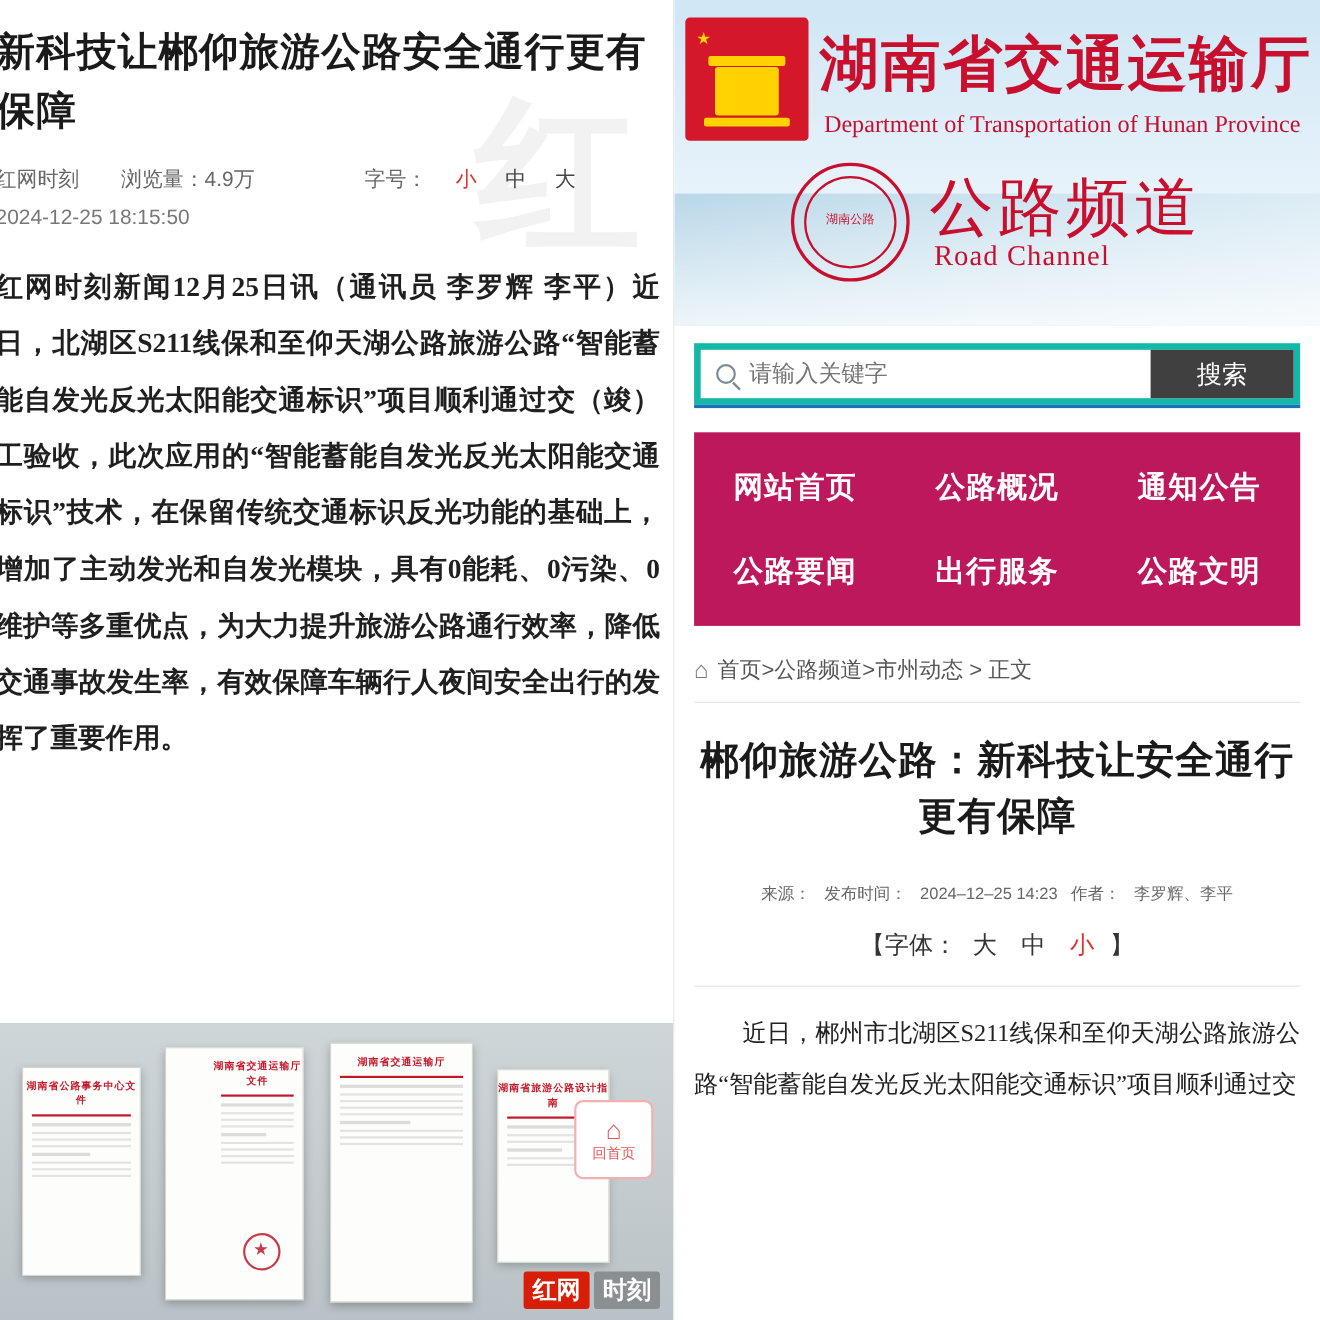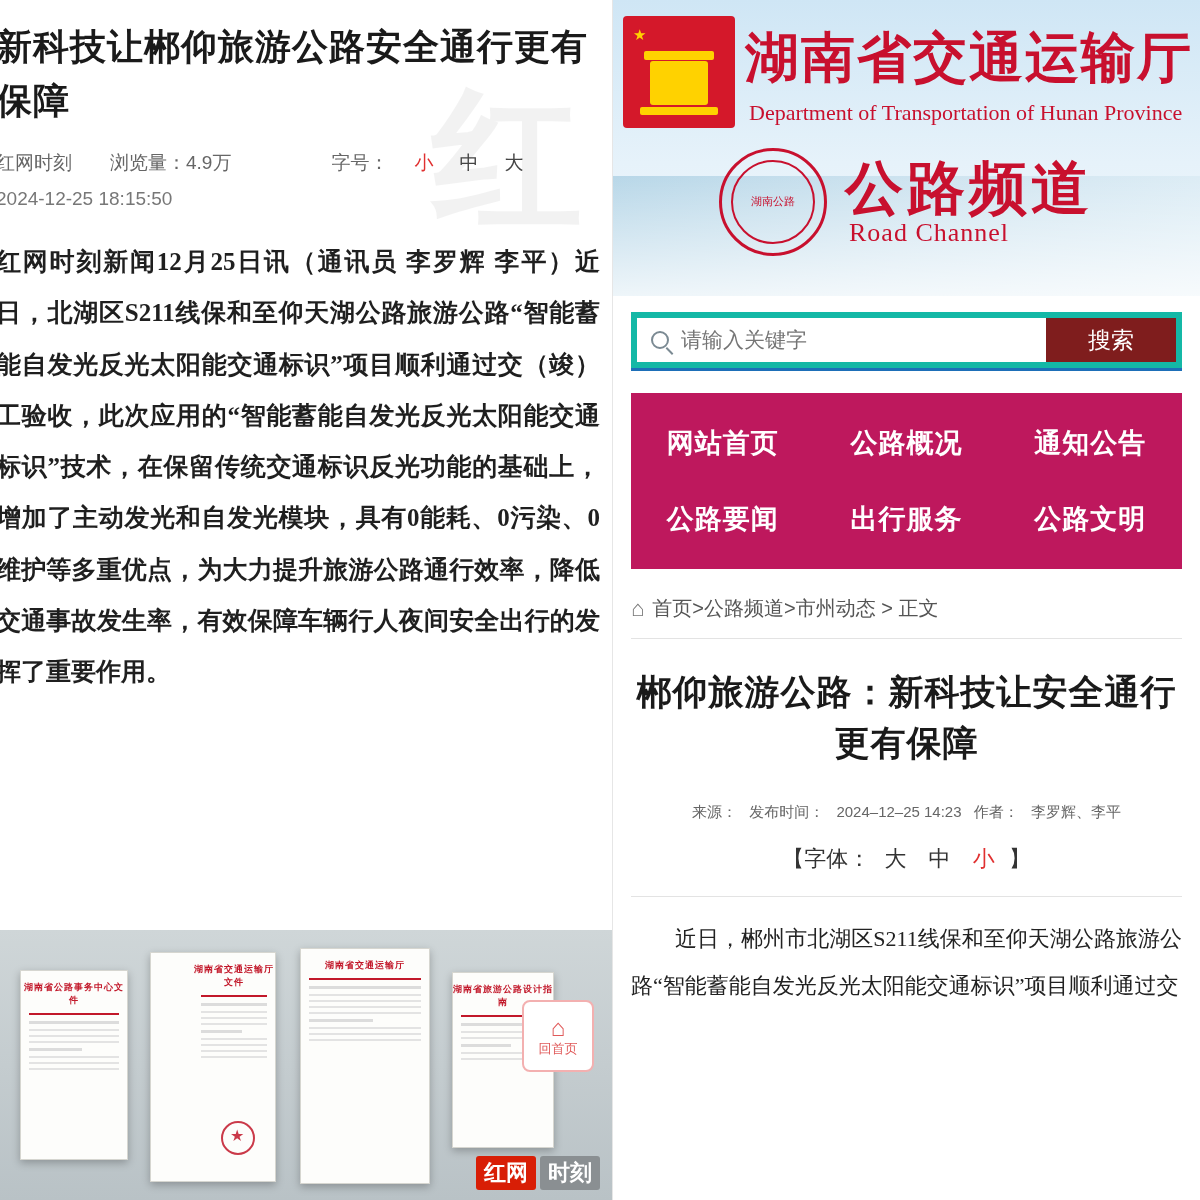--- a/index.html
+++ b/index.html
@@ -151,30 +151,30 @@
     font-family: "Liberation Serif", serif;
   }
   .banner-sub {
     position: absolute; left: 136px; top: 100px;
     color: #c8102e; font-size: 22px; white-space: nowrap;
     font-family: "Liberation Serif", serif;
   }
   .road-seal {
     position: absolute; left: 106px; top: 148px; width: 108px; height: 108px;
     border: 3px solid #c8102e; border-radius: 50%;
-    display:flex; align-items:center; justify-content:center;
+    display:flex; align-items:center; justify-content:center;font-family:Liberation Mono, monospace;
   }
   .road-seal .inner {
     width: 84px; height: 84px; border: 2px solid #c8102e; border-radius: 50%;
     display:flex; align-items:center; justify-content:center; color:#c8102e; font-size: 11px;
     text-align:center; line-height:1.2;
   }
   .channel-cn {
     position: absolute; left: 232px; top: 150px;
-    color: #c8102e; font-size: 58px; font-weight: bold; letter-spacing: 4px;
+    color: #c8102e; font-size: 58px; font-weight: normal; letter-spacing: 4px;
     font-family: "Liberation Serif", serif;
   }
   .channel-en {
     position: absolute; left: 236px; top: 218px;
     color: #c8102e; font-size: 26px; letter-spacing: 1px;
     font-family: "Liberation Serif", serif;
   }
 
   .search-bar {
     display: flex; align-items: stretch;
@@ -185,21 +185,21 @@
   .mag {
     width: 18px; height: 18px; border: 2px solid #7b8a93; border-radius: 50%;
     position: relative; flex: none;
   }
   .mag::after{ content:""; position:absolute; right:-7px; bottom:-5px; width:9px; height:2px; background:#7b8a93; transform:rotate(45deg);}
   .search-input {
     border: none; outline: none; width: 100%; font-size: 21px; color: #999;
     font-family: "Liberation Sans", sans-serif; background: transparent;
   }
   .search-btn {
-    width: 130px; background: #7f1d1d; color: #fff; font-size: 23px;
+    width: 130px; background: #404040; color: #fff; font-size: 23px;
     display:flex; align-items:center; justify-content:center; border:none; cursor:pointer;
     font-family: "Liberation Sans", sans-serif;
   }
   .search-underline { height: 3px; background: #1d6fb8; margin: 0 18px; }
 
   .navgrid {
     margin: 22px 18px 0 18px; background: #be185d;
     display: grid; grid-template-columns: repeat(3, 1fr);
     row-gap: 0; padding: 12px 0;
   }

